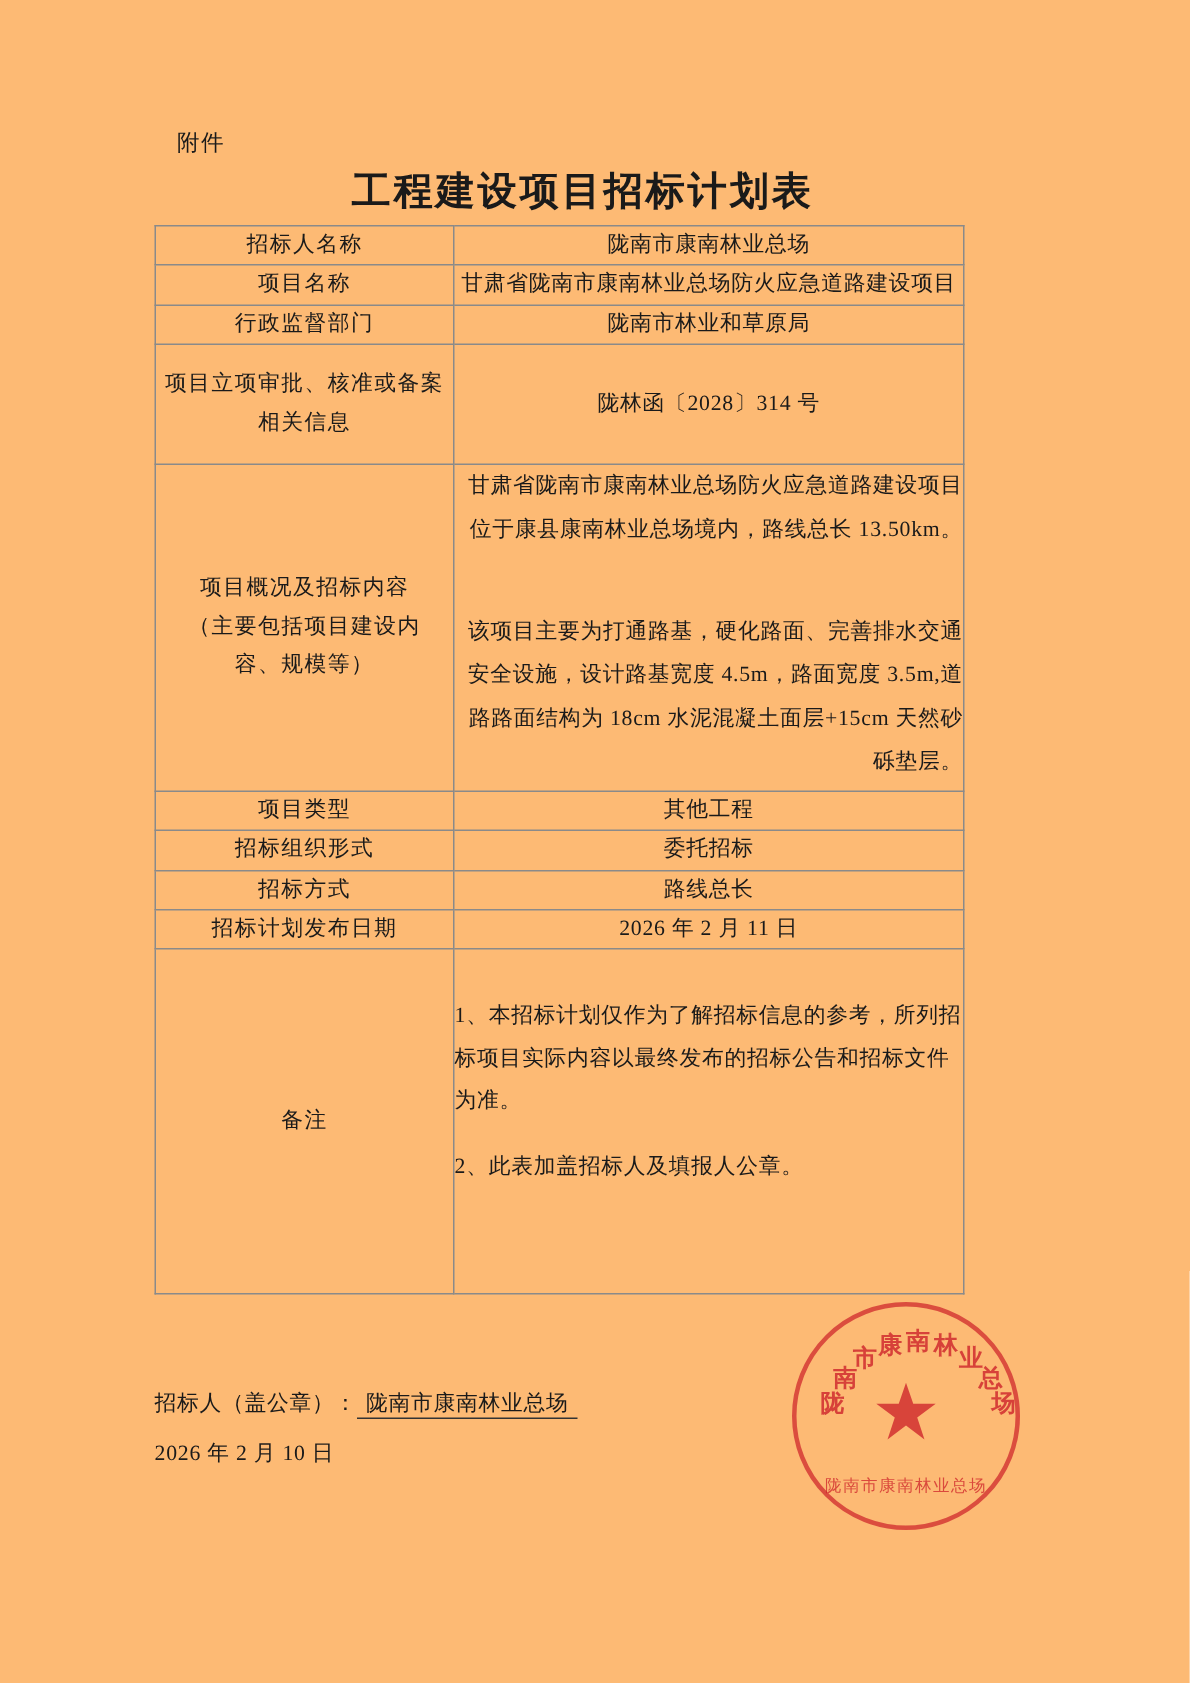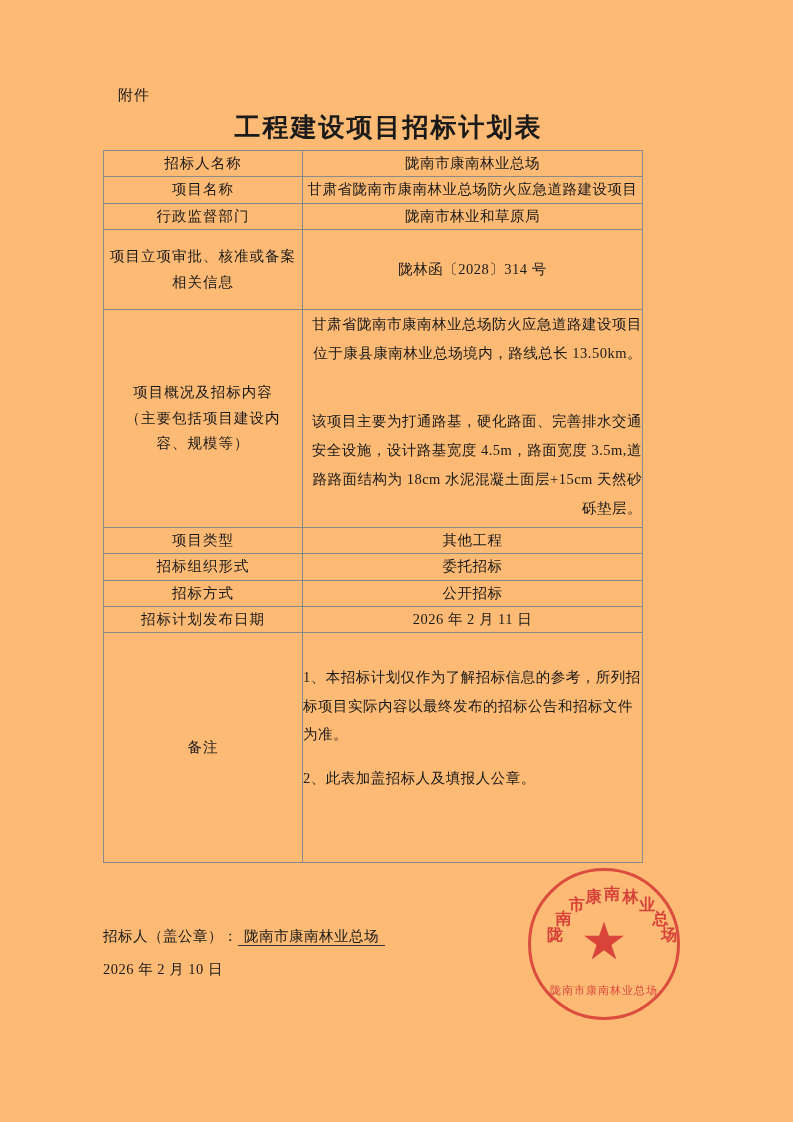--- a/index.html
+++ b/index.html
@@ -203,21 +203,21 @@
       <tr>
         <td class="label">项目类型</td>
         <td class="value center">其他工程</td>
       </tr>
       <tr>
         <td class="label">招标组织形式</td>
         <td class="value center">委托招标</td>
       </tr>
       <tr>
         <td class="label">招标方式</td>
-        <td class="value center">公开招标</td>
+        <td class="value center">路线总长</td>
       </tr>
       <tr>
         <td class="label">招标计划发布日期</td>
         <td class="value center">2026 年 2 月 11 日</td>
       </tr>
       <tr class="row-tall">
         <td class="label">备注</td>
         <td class="value remarks">
           <p>1、本招标计划仅作为了解招标信息的参考，所列招标项目实际内容以最终发布的招标公告和招标文件为准。</p>
           <p>2、此表加盖招标人及填报人公章。</p>

